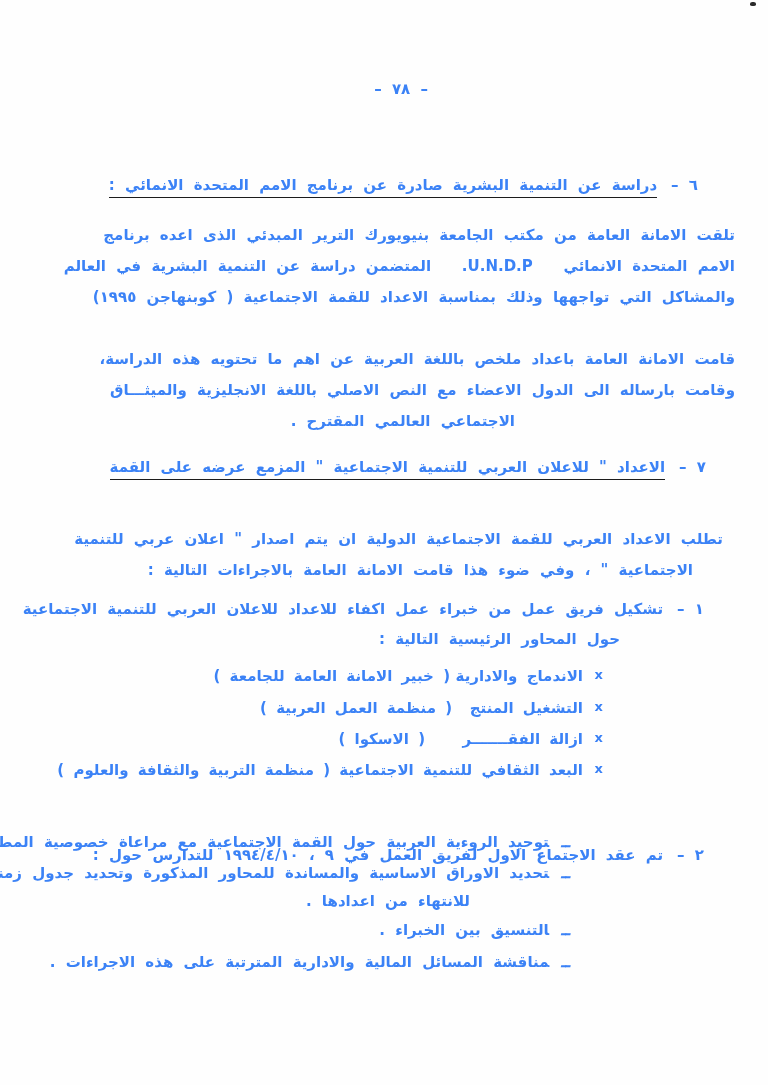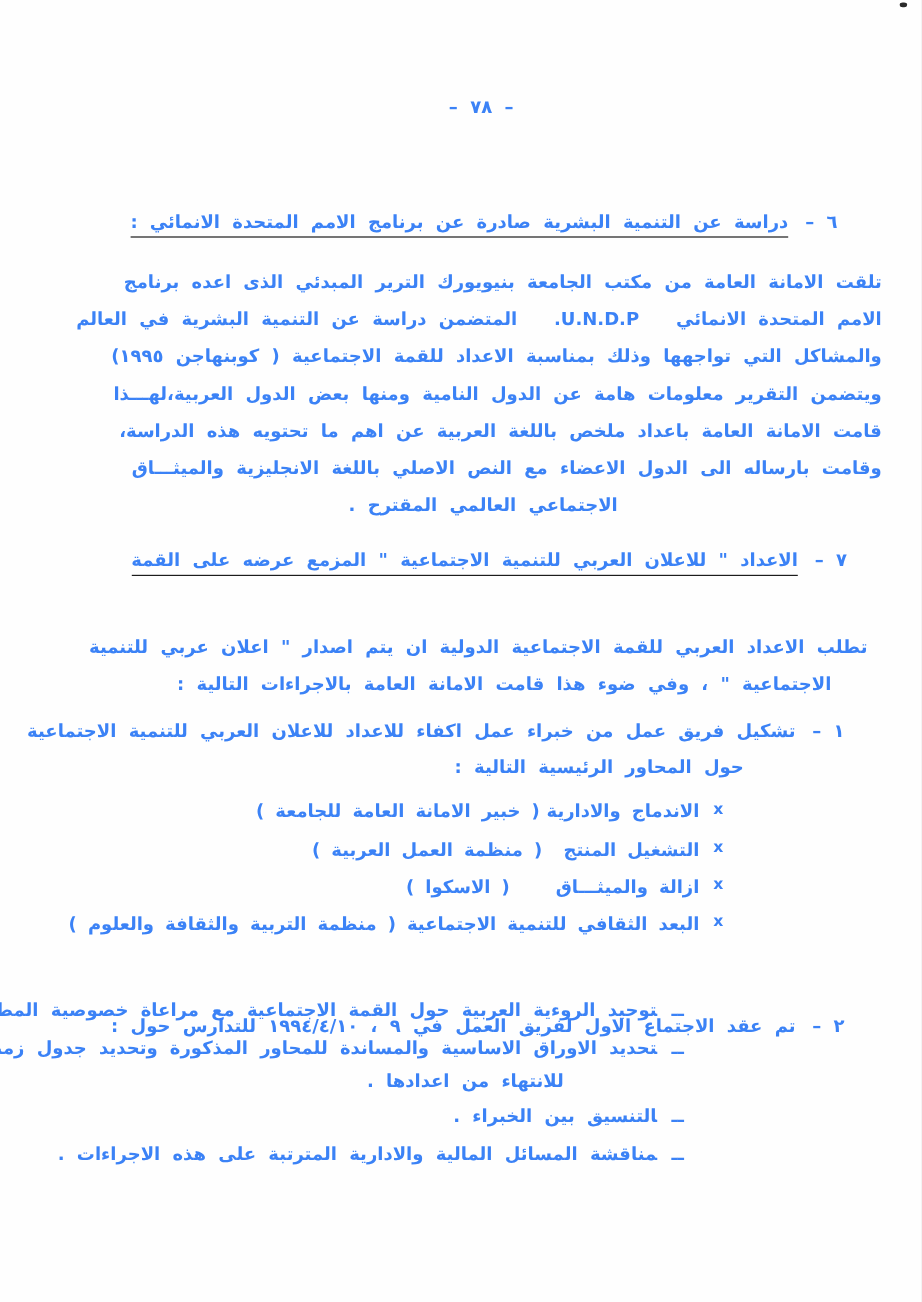--- a/index.html
+++ b/index.html
@@ -20,40 +20,39 @@
     white-space:nowrap;
     direction:rtl;
     word-spacing:5px;
     line-height:1.2;
   }
   .num{margin-left:14px;}
   .ul{border-bottom:1.6px solid #1c1c1c;padding-bottom:3px;margin-top:34px;}
   .bullet-row,.dash-row{position:absolute;width:100%;height:22px;}
   .bullet-marker{position:absolute;font-size:13px;}
   .bullet-label,.bullet-detail{position:absolute;white-space:nowrap;word-spacing:4px;}
-  .dash-marker{margin-left:12px;letter-spacing:0;}
+  .dash-marker{margin-left:12px;letter-spacing:0;font-style:italic;}
   .speck{position:absolute;top:2px;left:750px;width:6px;height:4px;background:#2a2a2a;border-radius:40%;}
 </style>
 </head>
 <body>
 
 <div class="page">
 
   <div class="speck"></div>
 
   <div class="line" style="top:80px;right:340px">– ٧٨ –</div>
 
   <div class="line" style="top:176px;right:70px">
     <span class="num">٦ –</span><span class="ul">دراسة عن التنمية البشرية صادرة عن برنامج الامم المتحدة الانمائي :</span>
   </div>
 
   <div class="line" style="top:226px;right:33px">تلقت الامانة العامة من مكتب الجامعة بنيويورك الترير المبدئي الذى اعده برنامج</div>
   <div class="line" style="top:257px;right:33px">الامم المتحدة الانمائي &nbsp; U.N.D.P. &nbsp; المتضمن دراسة عن التنمية البشرية في العالم</div>
   <div class="line" style="top:288px;right:33px">والمشاكل التي تواجهها وذلك بمناسبة الاعداد للقمة الاجتماعية ( كوبنهاجن ١٩٩٥)</div>
-  <div class="line" style="top:319px;right:33px">ويتضمن التقرير معلومات هامة عن الدول النامية ومنها بعض الدول العربية،لهـــذا</div>
   <div class="line" style="top:350px;right:33px">قامت الامانة العامة باعداد ملخص باللغة العربية عن اهم ما تحتويه هذه الدراسة،</div>
   <div class="line" style="top:381px;right:33px">وقامت بارساله الى الدول الاعضاء مع النص الاصلي باللغة الانجليزية والميثـــاق</div>
   <div class="line" style="top:412px;right:253px">الاجتماعي العالمي المقترح .</div>
 
   <div class="line" style="top:458px;right:62px">
     <span class="num">٧ –</span><span class="ul">الاعداد " للاعلان العربي للتنمية الاجتماعية " المزمع عرضه على القمة</span>
   </div>
 
   <div class="line" style="top:530px;right:45px">تطلب الاعداد العربي للقمة الاجتماعية الدولية ان يتم اصدار " اعلان عربي للتنمية</div>
   <div class="line" style="top:561px;right:75px">الاجتماعية " ، وفي ضوء هذا قامت الامانة العامة بالاجراءات التالية :</div>
@@ -68,21 +67,21 @@
     <span class="bullet-label" style="right:185px">الاندماج والادارية</span>
     <span class="bullet-detail" style="right:318px">( خبير الامانة العامة للجامعة )</span>
   </div>
   <div class="bullet-row" style="top:699px">
     <span class="bullet-marker" style="right:165px">x</span>
     <span class="bullet-label" style="right:185px">التشغيل المنتج</span>
     <span class="bullet-detail" style="right:316px">( منظمة العمل العربية )</span>
   </div>
   <div class="bullet-row" style="top:730px">
     <span class="bullet-marker" style="right:165px">x</span>
-    <span class="bullet-label" style="right:185px">ازالة والميثـــاق</span>
+    <span class="bullet-label" style="right:185px">ازالة الفقـــــــر</span>
     <span class="bullet-detail" style="right:343px">( الاسكوا )</span>
   </div>
   <div class="bullet-row" style="top:761px">
     <span class="bullet-marker" style="right:165px">x</span>
     <span class="bullet-label" style="right:185px">البعد الثقافي للتنمية الاجتماعية ( منظمة التربية والثقافة والعلوم )</span>
   </div>
 
   <div class="line" style="top:846px;right:64px">
     <span class="num">٢ –</span><span>تم عقد الاجتماع الاول لفريق العمل في ٩ ، ١٩٩٤/٤/١٠ للتدارس حول :</span>
   </div>

